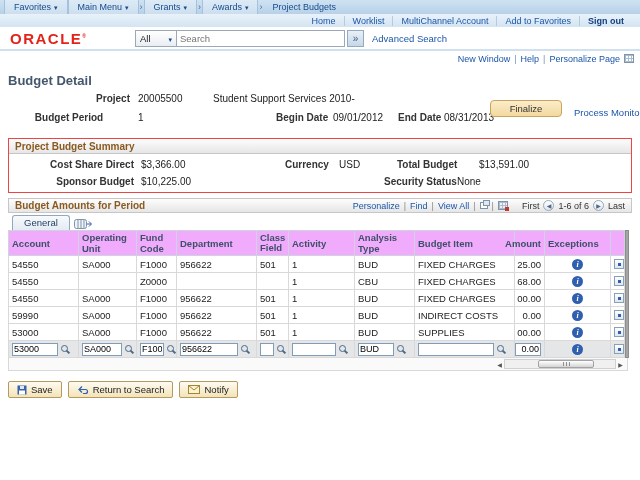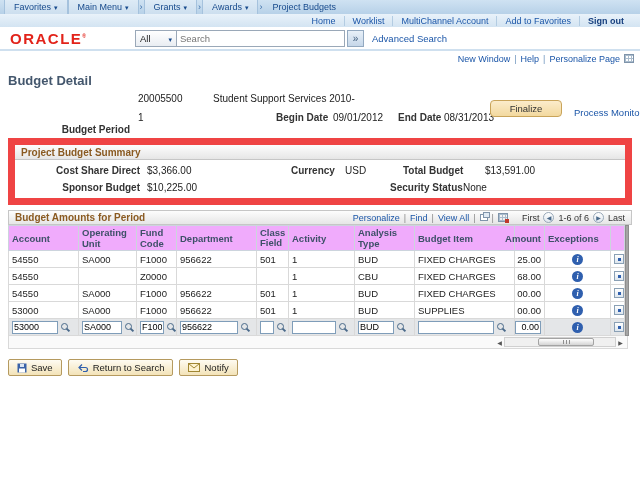--- a/index.html
+++ b/index.html
@@ -54,21 +54,21 @@
   
   .ptitle { margin:7px 0 2px 8px; font-size:13px; font-weight:bold; color:#44576d; }
   .projinfo { position:relative; height:42px; margin:4px 8px 0; font-size:10px; }
   .plabel { font-weight:bold; color:#333; }
   .abs { position:absolute; white-space:nowrap; }
   .finalize-btn { position:absolute; left:482px; top:8px; width:72px; height:17px;
     background:linear-gradient(#fbeccb,#f3d99f); border:1px solid #c9a45a; border-radius:4px;
     font-size:9.5px; color:#333; text-align:center; cursor:pointer; font-family:"Liberation Sans",sans-serif; }
 
   
-  .secbox { margin:4px 8px 0; border:7px solid #ef4444; }
+  .secbox { margin:4px 8px 0; border:1px solid #ef4444; }
   .secbar { height:15px; background:linear-gradient(#fdfdfd,#e6e6e6); border-bottom:1px solid #c6c6c6;
     display:flex; align-items:center; justify-content:space-between; padding:0 6px;
     font-size:10px; font-weight:bold; color:#8a5a21; }
   .sumbody { position:relative; height:38px; font-size:10px; background:#fff; }
 
   
   .gwrap { margin:5px 8px 0; position:relative; width:624px; }
   .gtool { display:flex; align-items:center; gap:4px; font-weight:normal; font-size:9px; }
   .tsep { color:#8a8a8a; }
   .popup-icon { width:8px; height:7px; border:1px solid #7f94aa; background:#fff; position:relative; display:inline-block; }
@@ -188,24 +188,25 @@
   <span class="psep"></span>
   <a class="lnk">Help</a>
   <span class="psep"></span>
   <a class="lnk">Personalize Page</a>
   <span class="grid-glyph"></span>
 </div>
 
 <div class="ptitle">Budget Detail</div>
 
 <div class="projinfo">
+  <span class="abs plabel" style="left:0; top:1px; width:122px; text-align:right;">Project</span>
   <span class="abs" style="left:130px; top:1px;">20005500</span>
   <span class="abs" style="left:205px; top:1px;">Student Support Services 2010-</span>
 
-  <span class="abs plabel" style="left:0; top:32px; width:122px; text-align:right;">Budget Period</span>
+  <span class="abs plabel" style="left:0; top:20px; width:122px; text-align:center;">Budget Period</span>
   <span class="abs" style="left:130px; top:20px;">1</span>
   <span class="abs plabel" style="left:268px; top:20px;">Begin Date</span>
   <span class="abs" style="left:325px; top:20px;">09/01/2012</span>
   <span class="abs plabel" style="left:390px; top:20px;">End Date</span>
   <span class="abs" style="left:436px; top:20px;">08/31/2013</span>
 
   <button class="finalize-btn">Finalize</button>
   <a class="abs lnk" style="left:566px; top:15px; font-size:9.5px;">Process Monitor</a>
 </div>
 
@@ -243,20 +244,30 @@
       <span class="pager">
         <span>First</span>
         <span class="pgbtn">◀</span>
         <span>1-6 of 6</span>
         <span class="pgbtn">▶</span>
         <span>Last</span>
       </span>
     </span>
   </div>
 
+  <div class="tabrow">
+    <span class="gtab">General</span>
+    <svg width="18" height="12" style="cursor:pointer;">
+      <rect x="0.5" y="1.5" width="12" height="9" rx="2" fill="#eef3f8" stroke="#7f94aa"></rect>
+      <line x1="4" y1="2" x2="4" y2="10" stroke="#7f94aa" stroke-width="1"></line>
+      <line x1="7" y1="2" x2="7" y2="10" stroke="#7f94aa" stroke-width="1"></line>
+      <line x1="10" y1="2" x2="10" y2="10" stroke="#7f94aa" stroke-width="1"></line>
+      <path d="M13 6 L17 6 M15 3.5 L17.5 6 L15 8.5" stroke="#2f5fae" stroke-width="1" fill="none"></path>
+    </svg>
+  </div>
 
   <div class="gridbody">
   <table class="grid">
     <colgroup>
       <col style="width:70px">
           <col style="width:58px">
           <col style="width:40px">
           <col style="width:80px">
       <col style="width:32px">
           <col style="width:66px">
@@ -311,20 +322,33 @@
       <tr>
         <td>54550</td>
         <td>SA000</td>
         <td>F1000</td>
         <td>956622</td>
         <td>501</td>
         <td>1</td>
         <td>BUD</td>
         <td>FIXED CHARGES</td>
         <td class="amt">00.00</td>
+        <td class="exc"><span class="info-icon"></span></td>
+        <td><button class="rowact"></button></td>
+      </tr>
+      <tr>
+        <td>59990</td>
+        <td>SA000</td>
+        <td>F1000</td>
+        <td>956622</td>
+        <td>501</td>
+        <td>1</td>
+        <td>BUD</td>
+        <td>INDIRECT COSTS</td>
+        <td class="amt">0.00</td>
         <td class="exc"><span class="info-icon"></span></td>
         <td><button class="rowact"></button></td>
       </tr>
       <tr>
         <td>53000</td>
         <td>SA000</td>
         <td>F1000</td>
         <td>956622</td>
         <td>501</td>
         <td>1</td>

